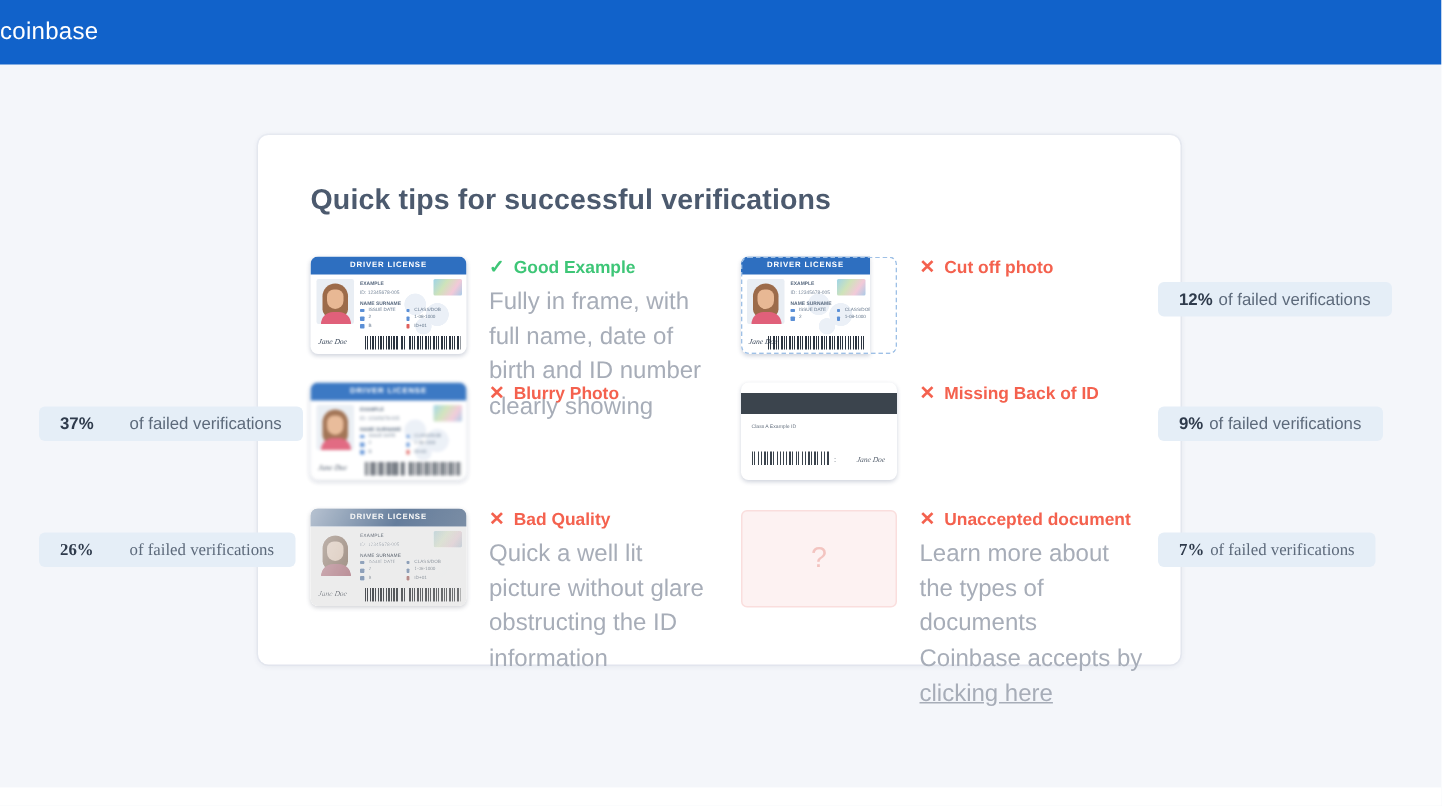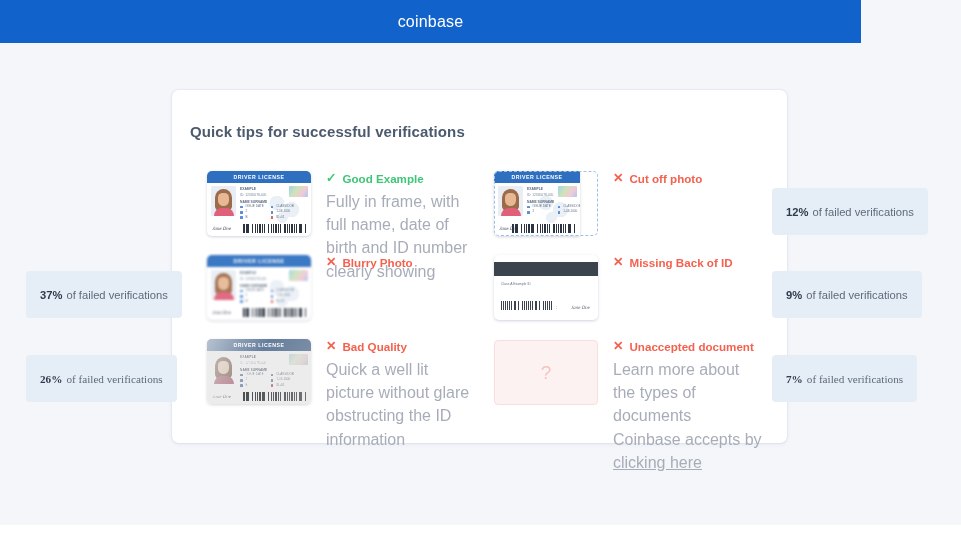--- a/index.html
+++ b/index.html
@@ -6,43 +6,43 @@
   html, body {
     width: 961px; height: 537px;
     font-family: "Liberation Sans", sans-serif;
     background: #ffffff;
     overflow: hidden;
   }
   .page { position: relative; width: 961px; height: 537px; background: #f4f6fa; }
 
   
   .topbar {
-    position: absolute; left: 0; top: 0; width: 861px; height: 43px;
+    position: absolute; left: 0; top: 0; width: 961px; height: 43px;
     background: #1162ca;
-    display: flex; align-items: center; justify-content: center;
+    display: flex; align-items: center; 
   }
   .brand {
     color: #ffffff; font-size: 16px; letter-spacing: .2px; font-weight: 400;
   }
 
   
   .footerstrip {
     position: absolute; left: 0; bottom: 0; width: 961px; height: 12px;
     background: #ffffff;
   }
 
   
   .panel {
     position: absolute; left: 172px; top: 90px; width: 615px; height: 353px;
     background: #ffffff; border-radius: 7px;
     box-shadow: 0 1px 4px rgba(40,60,100,.09), 0 0 0 1px rgba(60,80,120,.04);
   }
   .panel-title {
-    position: absolute; left: 18px; top: 33px;
-    font-size: 15px; font-weight: 700; color: #4c5a6e; letter-spacing: .1px;
+    position: absolute; left: 35px; top: 33px;
+    font-size: 19px; font-weight: 700; color: #4c5a6e; letter-spacing: .1px;
   }
 
   
   .grid {
     position: absolute; left: 35px; top: 80px; width: 550px;
     display: grid; grid-template-columns: 1fr 1fr; gap: 0px 18px;
   }
   .tip { display: flex; gap: 13px; height: 84px; }
   .tip-text { padding-top: 2px; width: 150px; }
   .tip-head {
@@ -153,27 +153,27 @@
   
   .unaccepted {
     width: 104px; height: 65px; margin-top: 1px;
     background: #fdf2f2; border: 1px solid #fadedd; border-radius: 4px;
     display: flex; align-items: center; justify-content: center;
     color: #f3c4c0; font-size: 19px; font-weight: 400;
   }
 
   
   .badge {
-    position: absolute; height: 47px; padding: 0 14px;
+    position: absolute; height: 23px; padding: 0 14px;
     background: #e5eef7; border-radius: 4px;
     display: flex; align-items: center;
     font-size: 11.2px; color: #5d6a7b; white-space: nowrap;
   }
   .badge b { color: #2f3b4c; font-weight: 700; margin-right: 4px; }
-  .badge.l { left: 26px; }
+  .badge.l { left: 26px; gap: 20px; }
   .badge.r { left: 772px; }
   .badge.y1 { top: 188px; }
   .badge.y2 { top: 271px; }
   .badge.y3 { top: 355px; font-family: Liberation Serif, serif; }
 </style>
 </head>
 <body>
 
 <div class="page">
 

